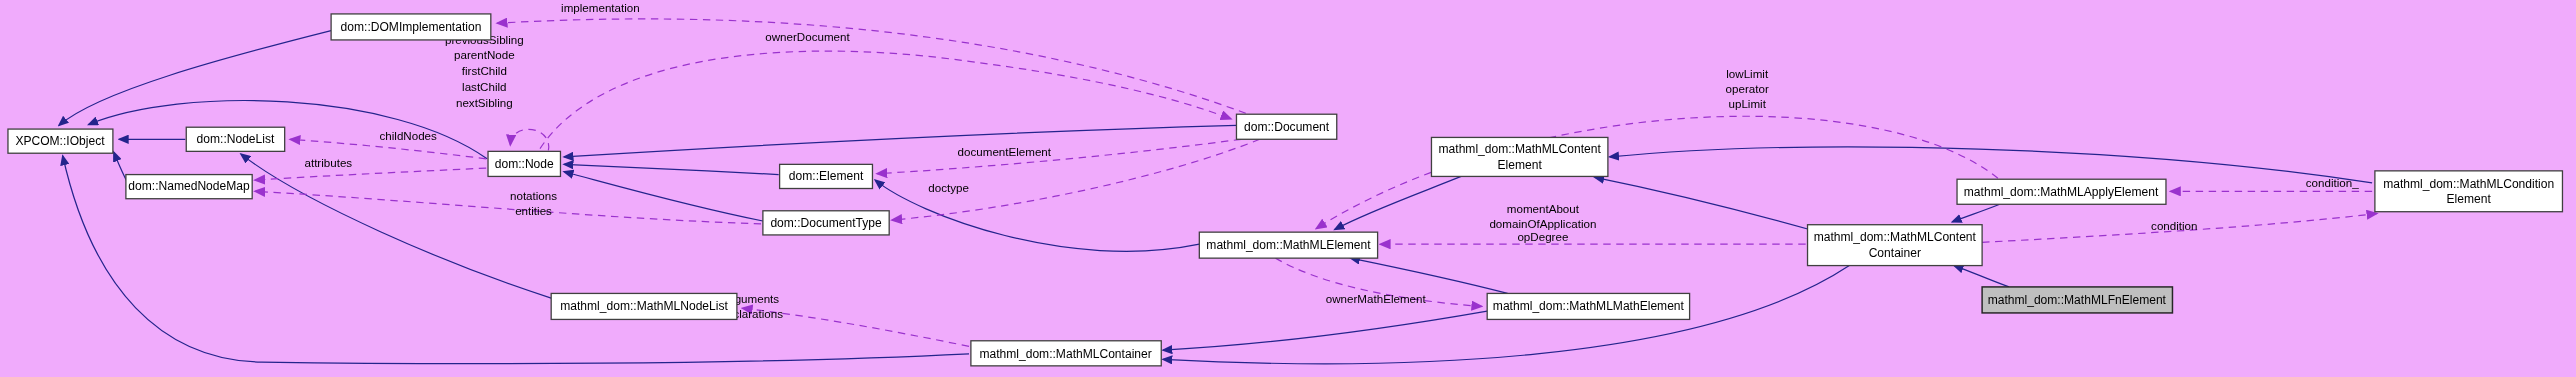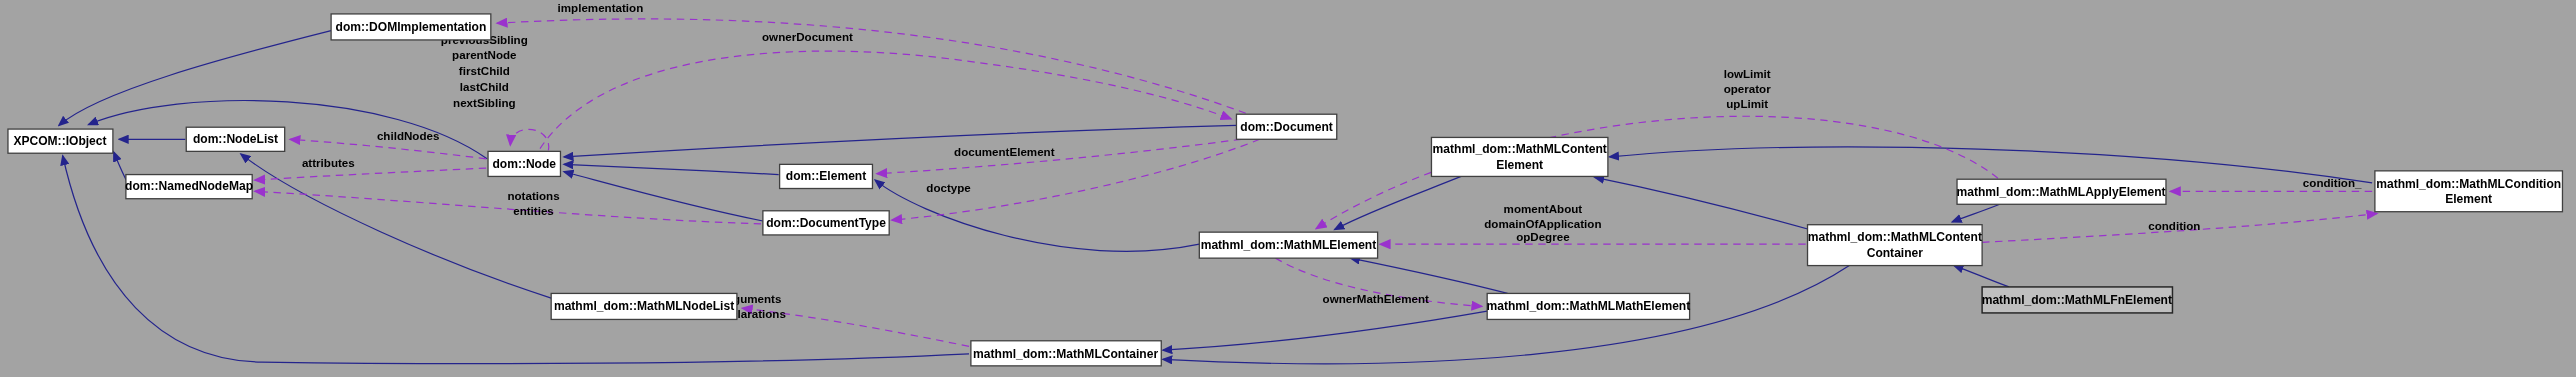--- a/index.html
+++ b/index.html
@@ -1,16 +1,16 @@
 <!DOCTYPE html>
 <html style="font-size:15px"><head>
 <meta charset="utf-8">
 <style>
   html,body{margin:0;padding:0;background:#ffffff;}
-  .stage{position:relative;width:2576px;height:377px;background:#a3a3a3;overflow:hidden;font-weight:bold;}
+  .stage{position:relative;width:2576px;height:377px;background:#f0abfc;overflow:hidden;}
   svg{display:block;}
   .node rect{fill:#ffffff;stroke:#404040;stroke-width:1.4;}
   .node.hl rect{fill:#bfbfbf;stroke:#262626;stroke-width:1.6;}
   .node text{fill:#000000;font-family:"Liberation Sans",sans-serif;font-size:13px;text-anchor:middle;}
   .elabel{fill:#000000;font-family:"Liberation Sans",sans-serif;font-size:12.5px;text-anchor:middle;}
   path.inh{fill:none;stroke:#24248c;stroke-width:1.3;}
   path.mem{fill:none;stroke:#9a32cd;stroke-width:1.3;stroke-dasharray:8,6;}
 </style>
 </head>
 <body>

